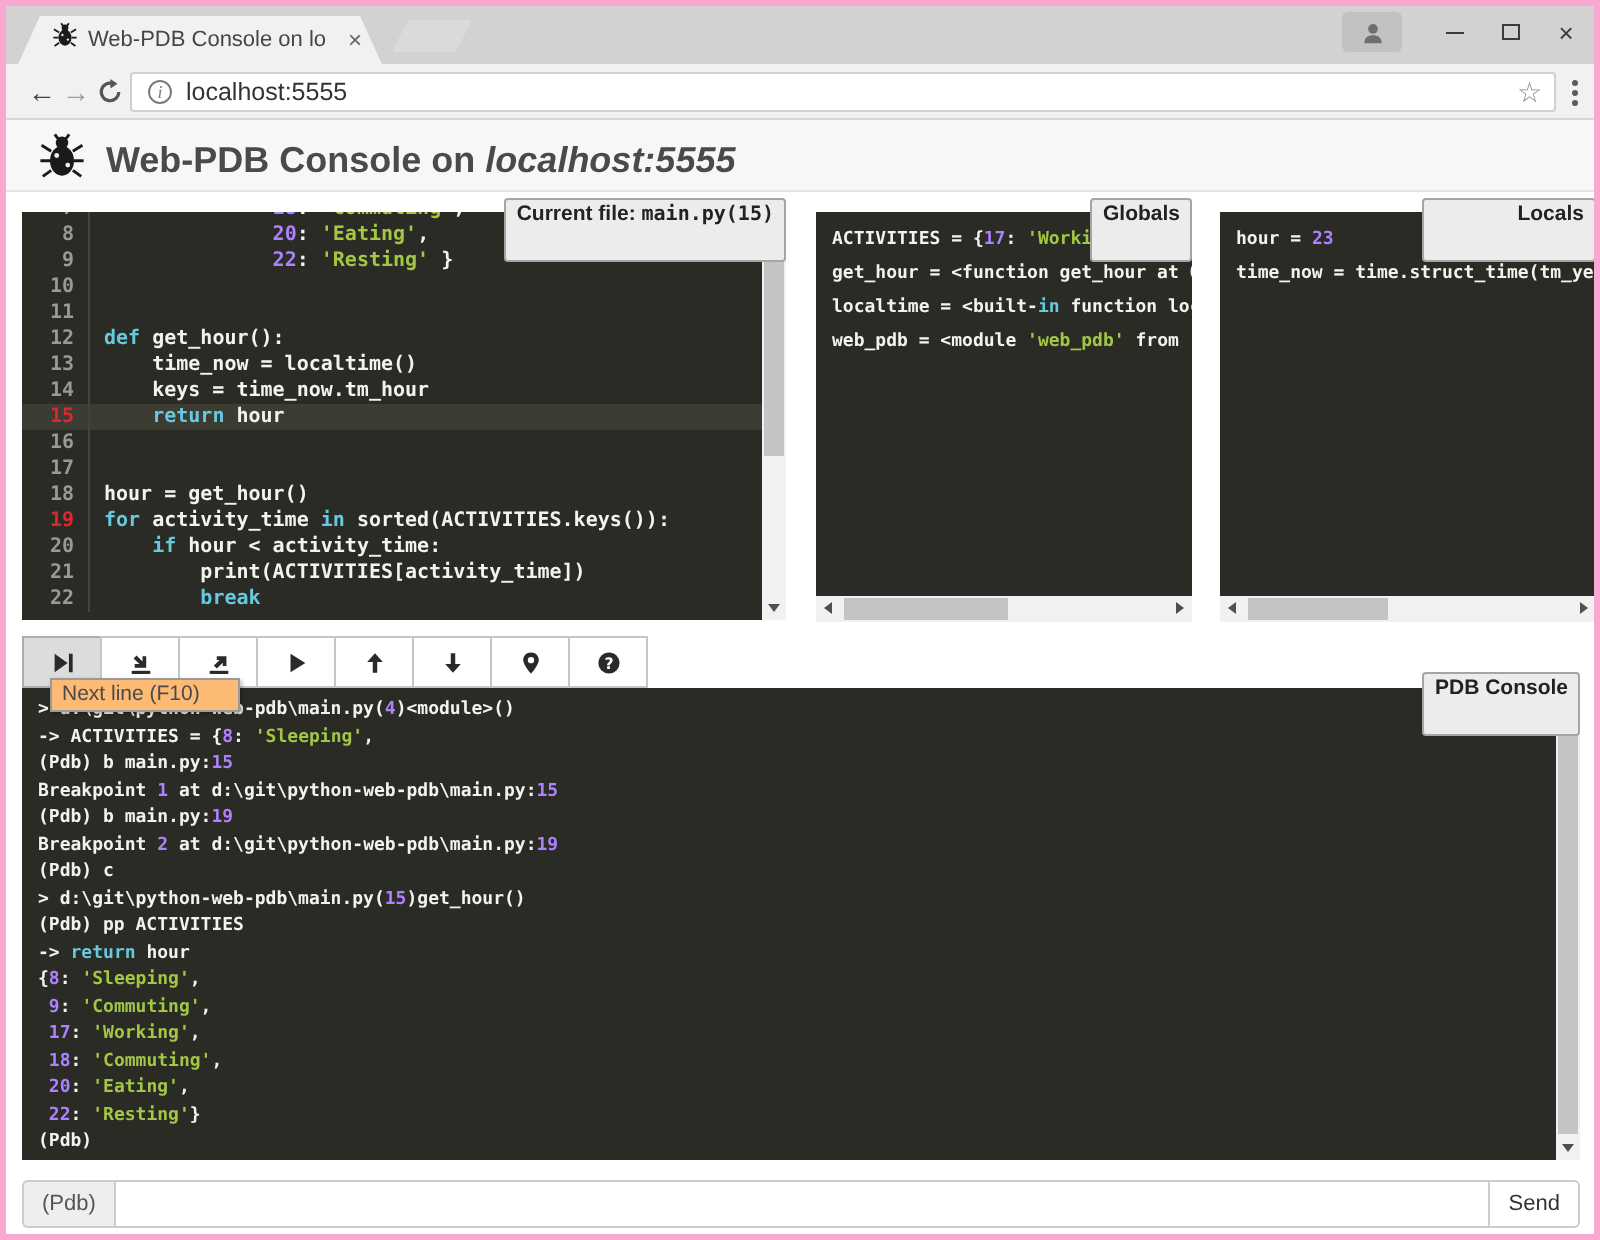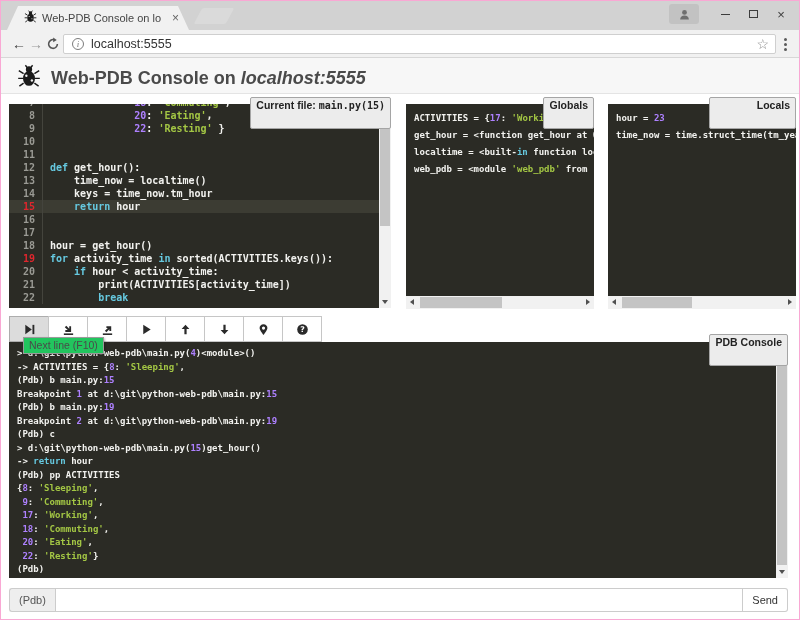--- a/index.html
+++ b/index.html
@@ -1,17 +1,17 @@
 <!DOCTYPE html>
 <html><head>
 <meta charset="utf-8">
 <style>
   * { margin:0; padding:0; box-sizing:border-box; }
   html,body { width:800px; height:620px; background:#fff; font-family:"Liberation Sans",sans-serif; }
-  #frame { position:relative; width:800px; height:620px; border:1px solid #f9a8d4; background:#fff; overflow:hidden; }
+  #frame { position:relative; width:800px; height:620px; border:3px solid #f9a8d4; background:#fff; overflow:hidden; }
 
   
   .tabstrip { position:absolute; left:0; top:0; width:798px; height:29px; background:#d2d2d2; }
   .tab { position:absolute; left:6px; top:5px; width:182px; height:24px; background:#f1f1f1;
          clip-path:polygon(11px 0, 171px 0, 182px 24px, 0 24px); display:flex; align-items:center; padding:0 10px 0 17px; }
   .tab-title { flex:1; font-size:11px; color:#454545; white-space:nowrap; overflow:hidden; margin-left:5px; }
   .tab-close { font-size:12px; color:#666; margin-left:4px; cursor:pointer; }
   .newtab { position:absolute; left:197px; top:7px; width:32px; height:16px; background:#dadada; transform:skewX(-28deg); border-radius:2px; }
   .win-controls { position:absolute; right:4px; top:2px; display:flex; align-items:center; }
   .profile-btn { width:30px; height:20px; background:#c2c2c2; border-radius:3px; margin-right:12px; display:flex; align-items:center; justify-content:center; }
@@ -67,21 +67,21 @@
   .tri-lf { width:0; height:0; border-top:3.5px solid transparent; border-bottom:3.5px solid transparent; border-right:4.5px solid #505050; }
   .tri-rt { width:0; height:0; border-top:3.5px solid transparent; border-bottom:3.5px solid transparent; border-left:4.5px solid #505050; }
   .vthumb { position:absolute; left:1px; right:1px; background:#c4c4c4; }
   .hthumb { position:absolute; top:1px; bottom:1px; background:#c4c4c4; }
 
   
   .dbg-toolbar { position:absolute; left:8px; top:258px; height:26px; display:flex; }
   .tbtn { width:40px; height:26px; background:#fff; border:1px solid #c6c6c6; margin-right:-1px; display:inline-flex; align-items:center; justify-content:center; padding:0; cursor:pointer; }
   .tbtn.active { background:#dcdcdc; border-color:#adadad; }
   .tbtn svg { display:block; }
-  .tooltip { position:absolute; left:22px; top:279px; background:#22c55e; border:1px solid #9a9a9a; padding:1px 5px 2px 5px; font-size:10.5px; color:#4a4a4a; z-index:10; box-shadow:1px 1px 2px rgba(0,0,0,.25); white-space:nowrap; }
+  .tooltip { position:absolute; left:22px; top:279px; background:#fdba74; border:1px solid #9a9a9a; padding:1px 19px 2px 5px; font-size:10.5px; color:#4a4a4a; z-index:10; box-shadow:1px 1px 2px rgba(0,0,0,.25); white-space:nowrap; }
 
   
   .console-panel { position:absolute; left:8px; top:284px; width:779px; height:236px; }
   .console-lines { position:absolute; left:0; top:0; right:12px; bottom:0; padding:5px 0 0 8px; font-size:9px; overflow:hidden; }
   .console-lines .mono-line { line-height:13.5px; height:13.5px; }
 
   
   .input-row { position:absolute; left:8px; top:530px; width:779px; height:24px; display:flex; }
   .addon { background:#eee; border:1px solid #ccc; border-right:none; border-radius:3px 0 0 3px; padding:0 9px; color:#555; font-size:11px; display:flex; align-items:center; }
   .cmd-input { flex:1; border:1px solid #ccc; padding:0 6px; font-size:11px; font-family:"Liberation Sans",sans-serif; outline:none; background:#fff; color:#333; }
@@ -300,22 +300,22 @@
     <div class="console-panel dark">
       <div class="console-lines">
           <div class="mono-line"><span class="tk-p">&gt; d:\git\python-web-pdb\main.py(</span><span class="tk-n">4</span><span class="tk-p">)&lt;module&gt;()</span></div>
           <div class="mono-line"><span class="tk-p">-&gt; ACTIVITIES = {</span><span class="tk-n">8</span><span class="tk-p">: </span><span class="tk-s">'Sleeping'</span><span class="tk-p">,</span></div>
           <div class="mono-line"><span class="tk-p">(Pdb) b main.py:</span><span class="tk-n">15</span></div>
           <div class="mono-line"><span class="tk-p">Breakpoint </span><span class="tk-n">1</span><span class="tk-p"> at d:\git\python-web-pdb\main.py:</span><span class="tk-n">15</span></div>
           <div class="mono-line"><span class="tk-p">(Pdb) b main.py:</span><span class="tk-n">19</span></div>
           <div class="mono-line"><span class="tk-p">Breakpoint </span><span class="tk-n">2</span><span class="tk-p"> at d:\git\python-web-pdb\main.py:</span><span class="tk-n">19</span></div>
           <div class="mono-line"><span class="tk-p">(Pdb) c</span></div>
           <div class="mono-line"><span class="tk-p">&gt; d:\git\python-web-pdb\main.py(</span><span class="tk-n">15</span><span class="tk-p">)get_hour()</span></div>
+          <div class="mono-line"><span class="tk-p">(Pdb) pp ACTIVITIES</span></div>
           <div class="mono-line"><span class="tk-p">-&gt; </span><span class="tk-k">return</span><span class="tk-p"> hour</span></div>
-          <div class="mono-line"><span class="tk-p">(Pdb) pp ACTIVITIES</span></div>
           <div class="mono-line"><span class="tk-p">{</span><span class="tk-n">8</span><span class="tk-p">: </span><span class="tk-s">'Sleeping'</span><span class="tk-p">,</span></div>
           <div class="mono-line"><span class="tk-p"> </span><span class="tk-n">9</span><span class="tk-p">: </span><span class="tk-s">'Commuting'</span><span class="tk-p">,</span></div>
           <div class="mono-line"><span class="tk-p"> </span><span class="tk-n">17</span><span class="tk-p">: </span><span class="tk-s">'Working'</span><span class="tk-p">,</span></div>
           <div class="mono-line"><span class="tk-p"> </span><span class="tk-n">18</span><span class="tk-p">: </span><span class="tk-s">'Commuting'</span><span class="tk-p">,</span></div>
           <div class="mono-line"><span class="tk-p"> </span><span class="tk-n">20</span><span class="tk-p">: </span><span class="tk-s">'Eating'</span><span class="tk-p">,</span></div>
           <div class="mono-line"><span class="tk-p"> </span><span class="tk-n">22</span><span class="tk-p">: </span><span class="tk-s">'Resting'</span><span class="tk-p">}</span></div>
           <div class="mono-line"><span class="tk-p">(Pdb)</span></div>
         </div>
       <div class="vscroll">
         <span class="sb-arr" style="top:0;">

